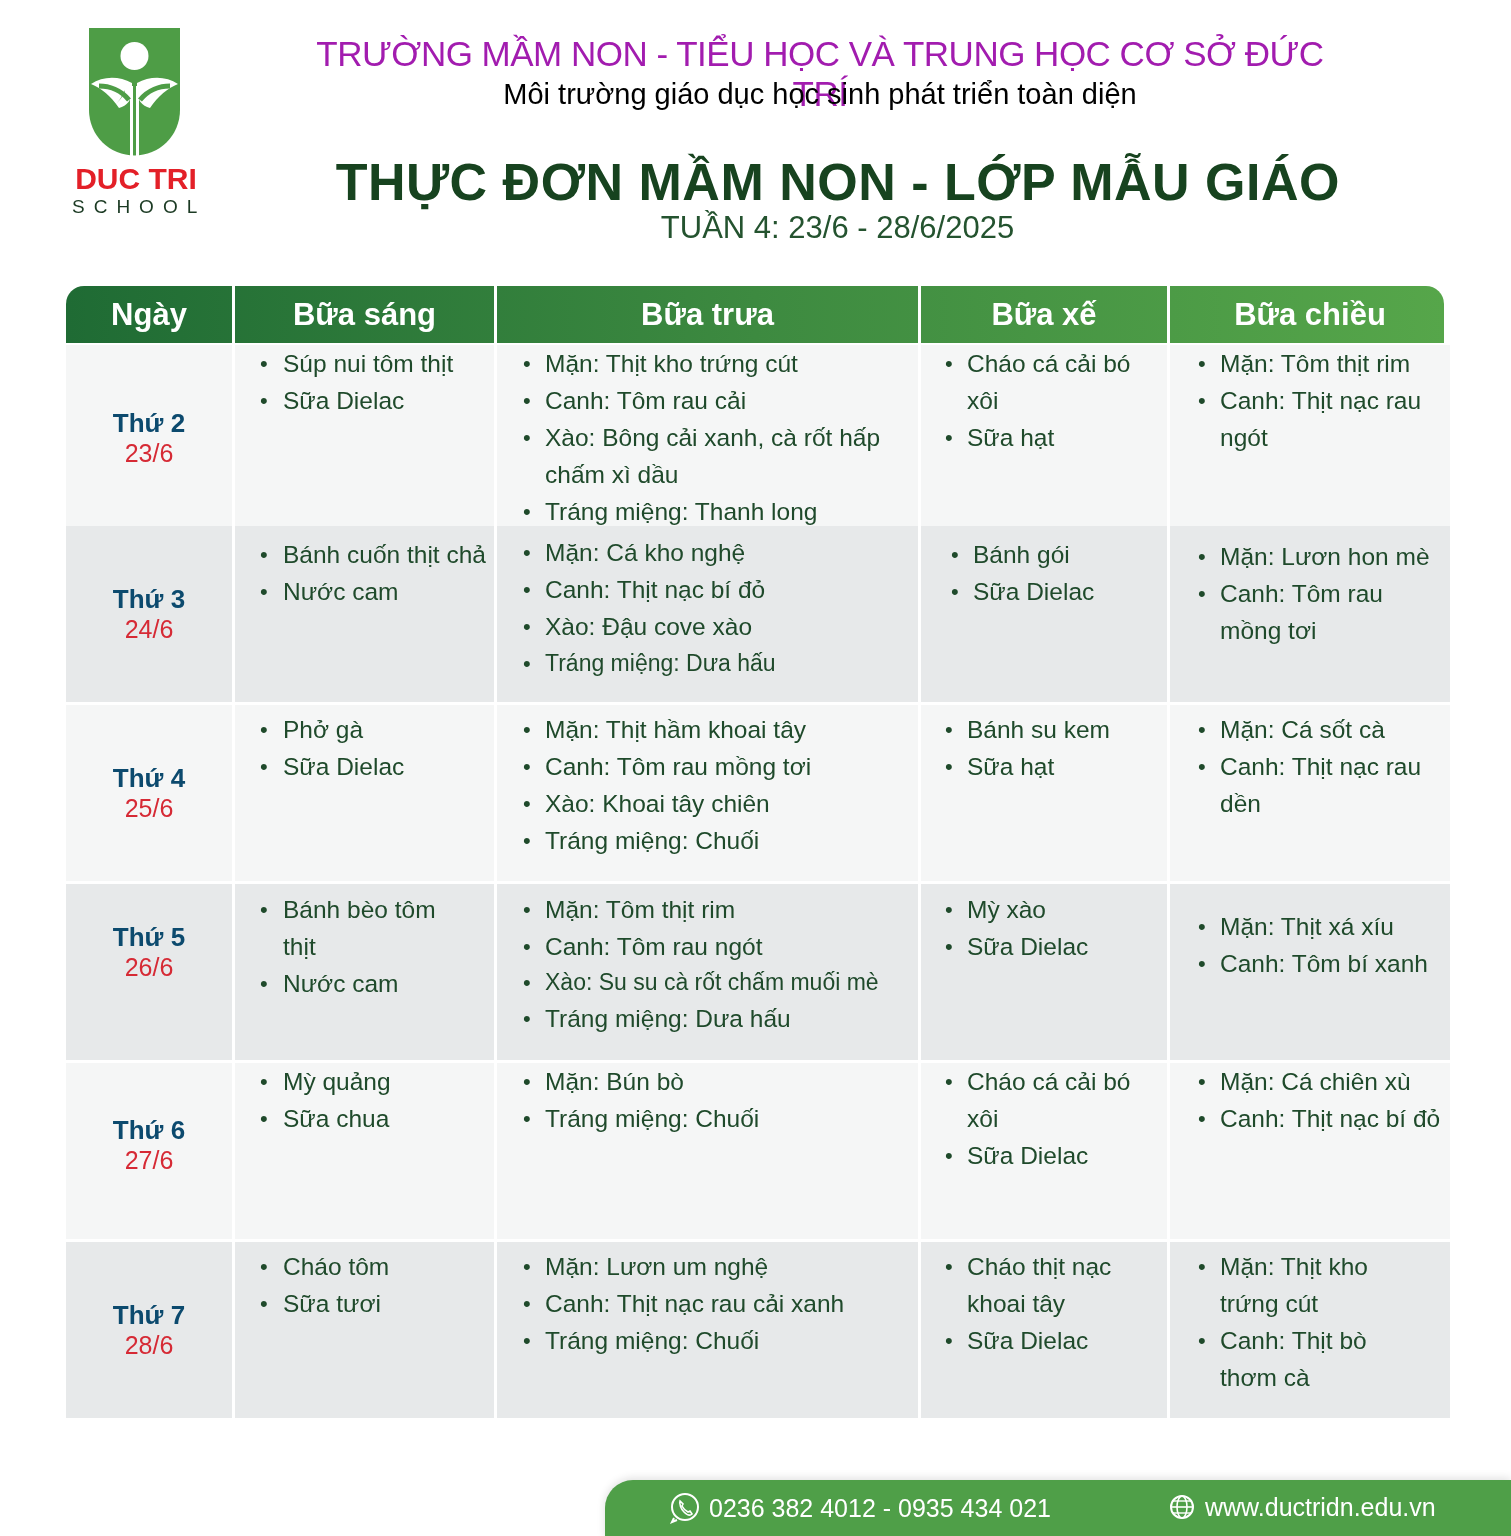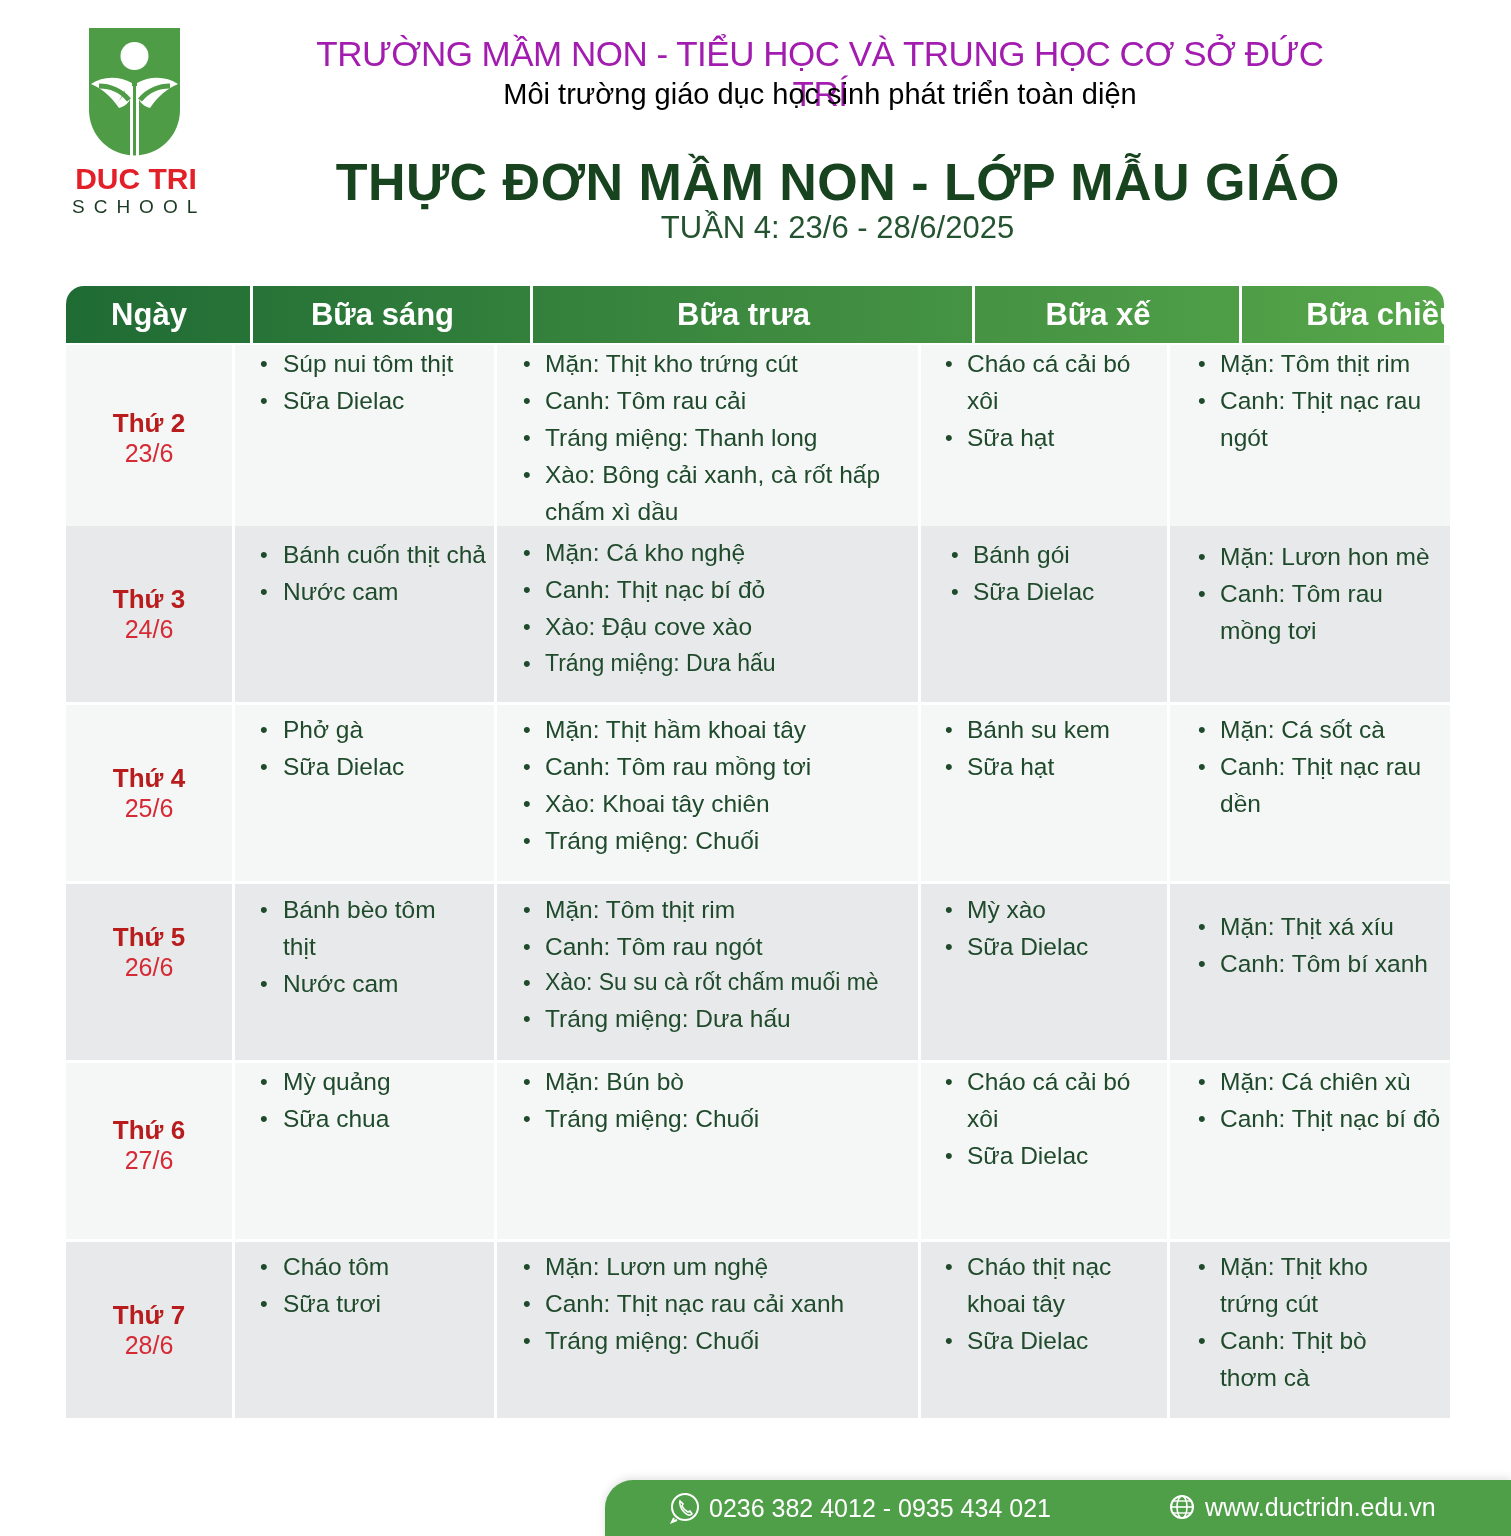--- a/index.html
+++ b/index.html
@@ -13,42 +13,42 @@
   .logo .brand2 { position: absolute; left: 0; top: 170px; width: 140px; text-align: center; font-size: 19px; letter-spacing: 9px; color: #1b3a23; padding-left: 6px; }
 
   
   .school-name { position: absolute; left: 300px; top: 34px; width: 1040px; text-align: center; font-size: 35px; color: #a21caf; letter-spacing: -0.5px; }
   .school-slogan { position: absolute; left: 300px; top: 78px; width: 1040px; text-align: center; font-size: 29px; color: #000000; }
   .menu-title { position: absolute; left: 300px; top: 152px; width: 1040px; text-align: right; font-size: 52px; font-weight: 700; color: #17431f; letter-spacing: 0.5px; }
   .week-label { position: absolute; left: 300px; top: 210px; width: 1075px; text-align: center; font-size: 31px; color: #24532f; }
 
   
   .table { position: absolute; left: 66px; top: 286px; width: 1378px; }
-  .thead { display: grid; grid-template-columns: 166px 259px 421px 246px 280px; column-gap: 21px; height: 57px; border-radius: 18px 18px 0 0; overflow: hidden; background: linear-gradient(90deg, #1f6b34 0%, #3d8a40 50%, #56a64a 100%); }
+  .thead { display: grid; grid-template-columns: 166px 259px 421px 246px 280px; column-gap: 3px; height: 57px; border-radius: 18px 18px 0 0; overflow: hidden; background: linear-gradient(90deg, #1f6b34 0%, #3d8a40 50%, #56a64a 100%); }
   .th { display: flex; align-items: center; justify-content: center; color: #ffffff; font-weight: 700; font-size: 31px; position: relative; }
   .th + .th { box-shadow: -3px 0 0 #ffffff; }
 
   .row { display: grid; grid-template-columns: 166px 259px 421px 246px 280px; column-gap: 3px; margin-top: 3px; }
   .row.odd .cell { background: #f5f6f6; }
   .row.even .cell { background: #e7e9ea; }
   .row { height: 176px; }
   .row.r1 { height: 178px; margin-top: 2px; }
   .cell { position: relative; font-size: 24.5px; line-height: 37px; color: #1f4a2b; padding-top: 0px; }
   .cell ul { list-style: none; }
   .cell li { position: relative; padding-left: 48px; }
   .cell li::before { content: "•"; position: absolute; left: 25px; top: 0; font-size: 22px; color: #1f4a2b; }
   .cell.lunch li { padding-left: 48px; }
   .cell.lunch li::before { left: 26px; }
   .cell.snack li { padding-left: 46px; }
   .cell.snack li::before { left: 24px; }
   .cell.dinner li { padding-left: 50px; }
   .cell.dinner li::before { left: 28px; }
 
   .day-cell { display: flex; flex-direction: column; align-items: center; justify-content: center; padding-top: 0; }
-  .day-name { font-weight: 700; font-size: 26px; line-height: 30px; color: #b91c1c; }
+  .day-name { font-weight: 700; font-size: 26px; line-height: 30px; color: #0c4a6e; }
   .day-date { font-size: 25px; line-height: 30px; color: #d62a35; }
 
   
   .footer { position: absolute; left: 605px; top: 1480px; width: 906px; height: 60px; background: #4f9f48; border-radius: 28px 0 0 0; display: flex; align-items: center; box-shadow: 0 -2px 8px rgba(0,0,0,0.12); }
   .footer .item { display: flex; align-items: center; color: #ffffff; font-size: 25px; }
   .footer .phone { position: absolute; left: 64px; top: 12px; }
   .footer .web { position: absolute; left: 562px; top: 12px; }
   .footer svg { margin-right: 8px; }
 </style>
 </head>
@@ -92,22 +92,22 @@
     <div class="cell breakfast">
         <ul>
       <li>Súp nui tôm thịt</li>
       <li>Sữa Dielac</li>
     </ul>
       </div>
     <div class="cell lunch">
         <ul>
       <li>Mặn: Thịt kho trứng cút</li>
       <li>Canh: Tôm rau cải</li>
+      <li>Xào: Bông cải xanh, cà rốt hấp chấm xì dầu</li>
       <li>Tráng miệng: Thanh long</li>
-      <li>Xào: Bông cải xanh, cà rốt hấp chấm xì dầu</li>
     </ul>
       </div>
     <div class="cell snack">
         <ul>
       <li>Cháo cá cải bó xôi</li>
       <li>Sữa hạt</li>
     </ul>
       </div>
     <div class="cell dinner">
         <ul>

